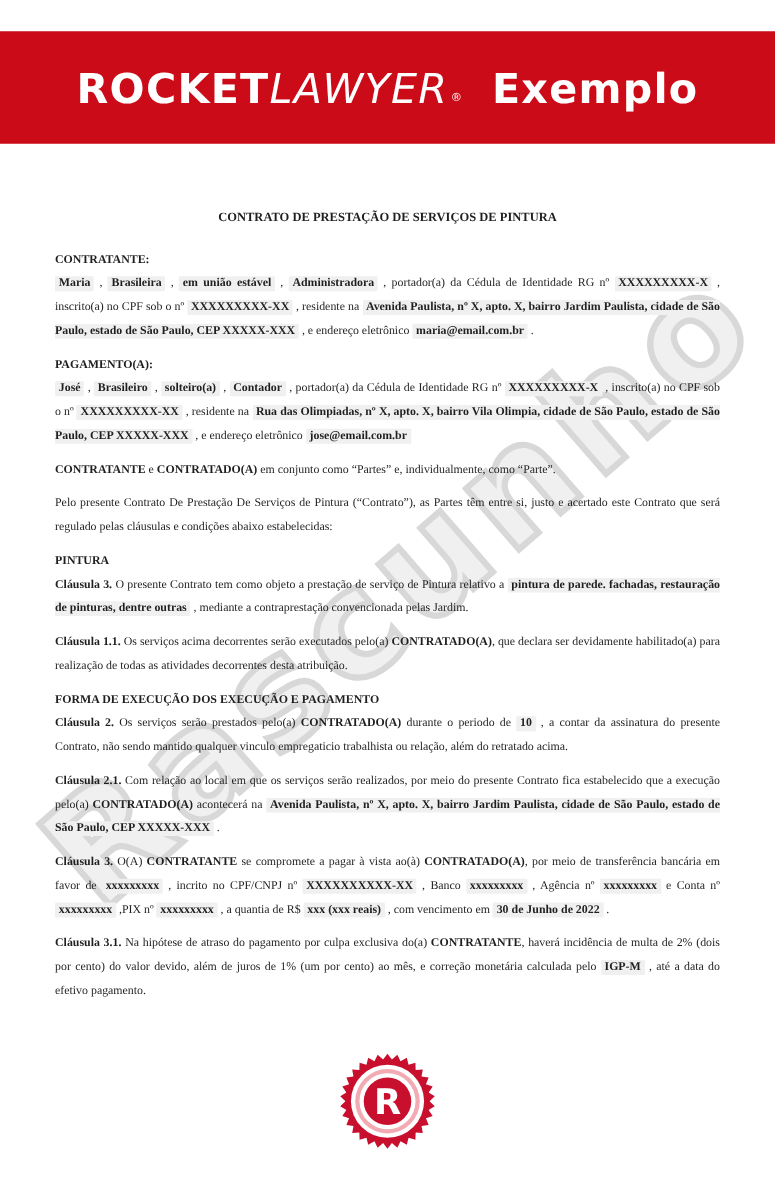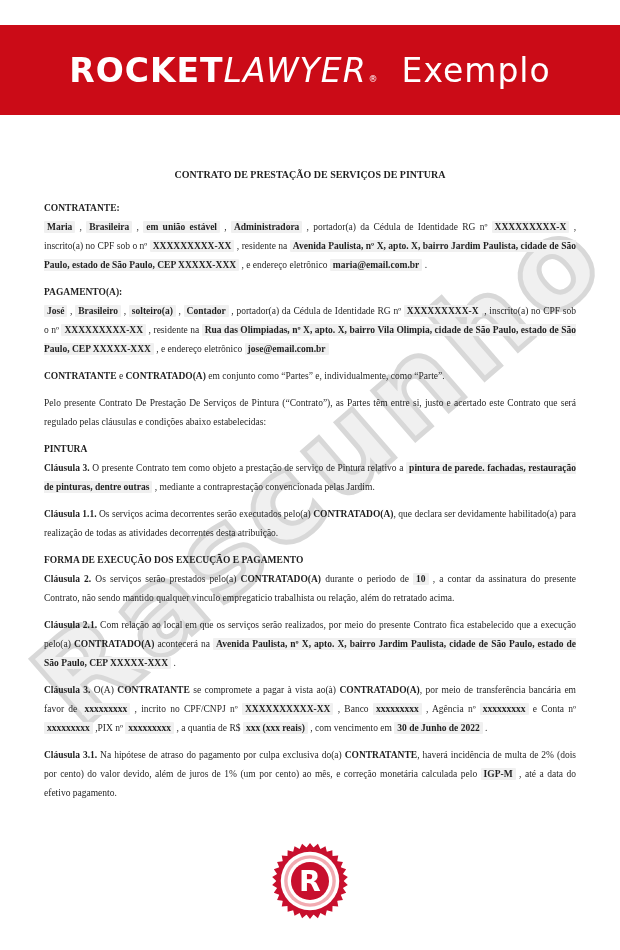--- a/index.html
+++ b/index.html
@@ -6,21 +6,21 @@
   .page{position:relative;width:620px;height:950px;background:#ffffff;overflow:hidden;
         font-family:"Liberation Serif","DejaVu Serif",serif;}
   
   .brand-bar{position:absolute;top:25px;left:0;width:620px;height:90px;background:#cb0b17;
              display:flex;align-items:center;justify-content:center;z-index:3;}
   .brand{color:#fff;font-family:"DejaVu Sans","Liberation Sans",sans-serif;font-size:33px;
          display:flex;align-items:baseline;line-height:1;}
   .brand-bold{font-weight:800;letter-spacing:1px;}
   .brand-light{font-weight:400;letter-spacing:1px;font-style:italic;}
   .brand-reg{font-size:9px;align-self:flex-end;padding-bottom:3px;margin-left:2px;}
-  .brand-mode{font-weight:400;margin-left:24px;letter-spacing:1px;}
+  .brand-mode{font-weight:700;margin-left:24px;letter-spacing:1px;}
   
   .watermark{position:absolute;left:320px;top:468px;z-index:1;white-space:nowrap;
              transform:translate(-50%,-50%) rotate(-41deg);
              font-family:"DejaVu Sans","Liberation Sans",sans-serif;font-weight:bold;
              font-size:118px;letter-spacing:8px;color:#f0f0f0;
              -webkit-text-stroke:5px #d8d8d8;}
   
   .doc{position:absolute;top:165px;left:44px;width:532px;z-index:2;
        font-size:9.5px;line-height:19px;color:#1f1f1f;}
   .blk{text-align:justify;margin:0 0 8px 0;}

